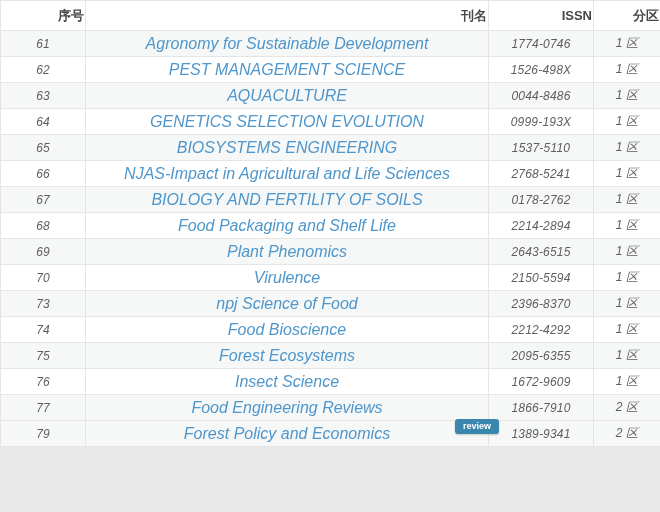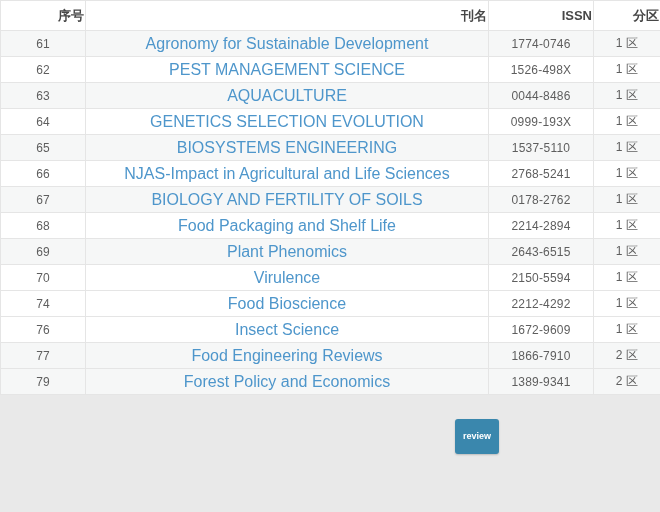--- a/index.html
+++ b/index.html
@@ -24,29 +24,29 @@
     border:1px solid #e5e5e5;
     text-align:center;vertical-align:middle;
     overflow:hidden;white-space:nowrap;
   }
   thead th{
     height:27px;font-size:13px;font-weight:bold;color:#474747;
     background:#ffffff;
     text-align:right;
   }
   tbody td{height:23px;font-size:12px;color:#5b5b5b;}
-  tbody tr{background:#ffffff;}
+  tbody tr{background:#ffffff;font-style:italic;}
   tbody tr.odd{background:#f6f7f7;}
   a.jlink{color:#4e96cb;text-decoration:none;font-size:16px;cursor:pointer;}
   .issn-val,.zone-val,.no-val{color:#5e5e5e;letter-spacing:0.2px;}
   .review-badge{
     position:absolute;left:455px;top:419px;
     background:#3a87ad;color:#ffffff;
     font-size:9px;font-weight:bold;line-height:1;
-    padding:13px 8px;border-radius:3px;
+    padding:3px 8px;border-radius:3px;
     box-shadow:0 1px 2px rgba(0,0,0,0.2);
     z-index:5;
   }
 </style>
 </head>
 <body>
 
 <div class="page">
 
   <table class="journal-table">
@@ -118,24 +118,36 @@
       <td><a class="jlink">Plant Phenomics</a></td>
       <td><span class="issn-val">2643-6515</span></td>
       <td><span class="zone-val">1 区</span></td>
     </tr>
         <tr>
       <td><span class="no-val">70</span></td>
       <td><a class="jlink">Virulence</a></td>
       <td><span class="issn-val">2150-5594</span></td>
       <td><span class="zone-val">1 区</span></td>
     </tr>
+        <tr class="odd">
+      <td><span class="no-val">73</span></td>
+      <td><a class="jlink">npj Science of Food</a></td>
+      <td><span class="issn-val">2396-8370</span></td>
+      <td><span class="zone-val">1 区</span></td>
+    </tr>
         <tr>
       <td><span class="no-val">74</span></td>
       <td><a class="jlink">Food Bioscience</a></td>
       <td><span class="issn-val">2212-4292</span></td>
+      <td><span class="zone-val">1 区</span></td>
+    </tr>
+        <tr class="odd">
+      <td><span class="no-val">75</span></td>
+      <td><a class="jlink">Forest Ecosystems</a></td>
+      <td><span class="issn-val">2095-6355</span></td>
       <td><span class="zone-val">1 区</span></td>
     </tr>
         <tr>
       <td><span class="no-val">76</span></td>
       <td><a class="jlink">Insect Science</a></td>
       <td><span class="issn-val">1672-9609</span></td>
       <td><span class="zone-val">1 区</span></td>
     </tr>
         <tr class="odd">
       <td><span class="no-val">77</span></td>

